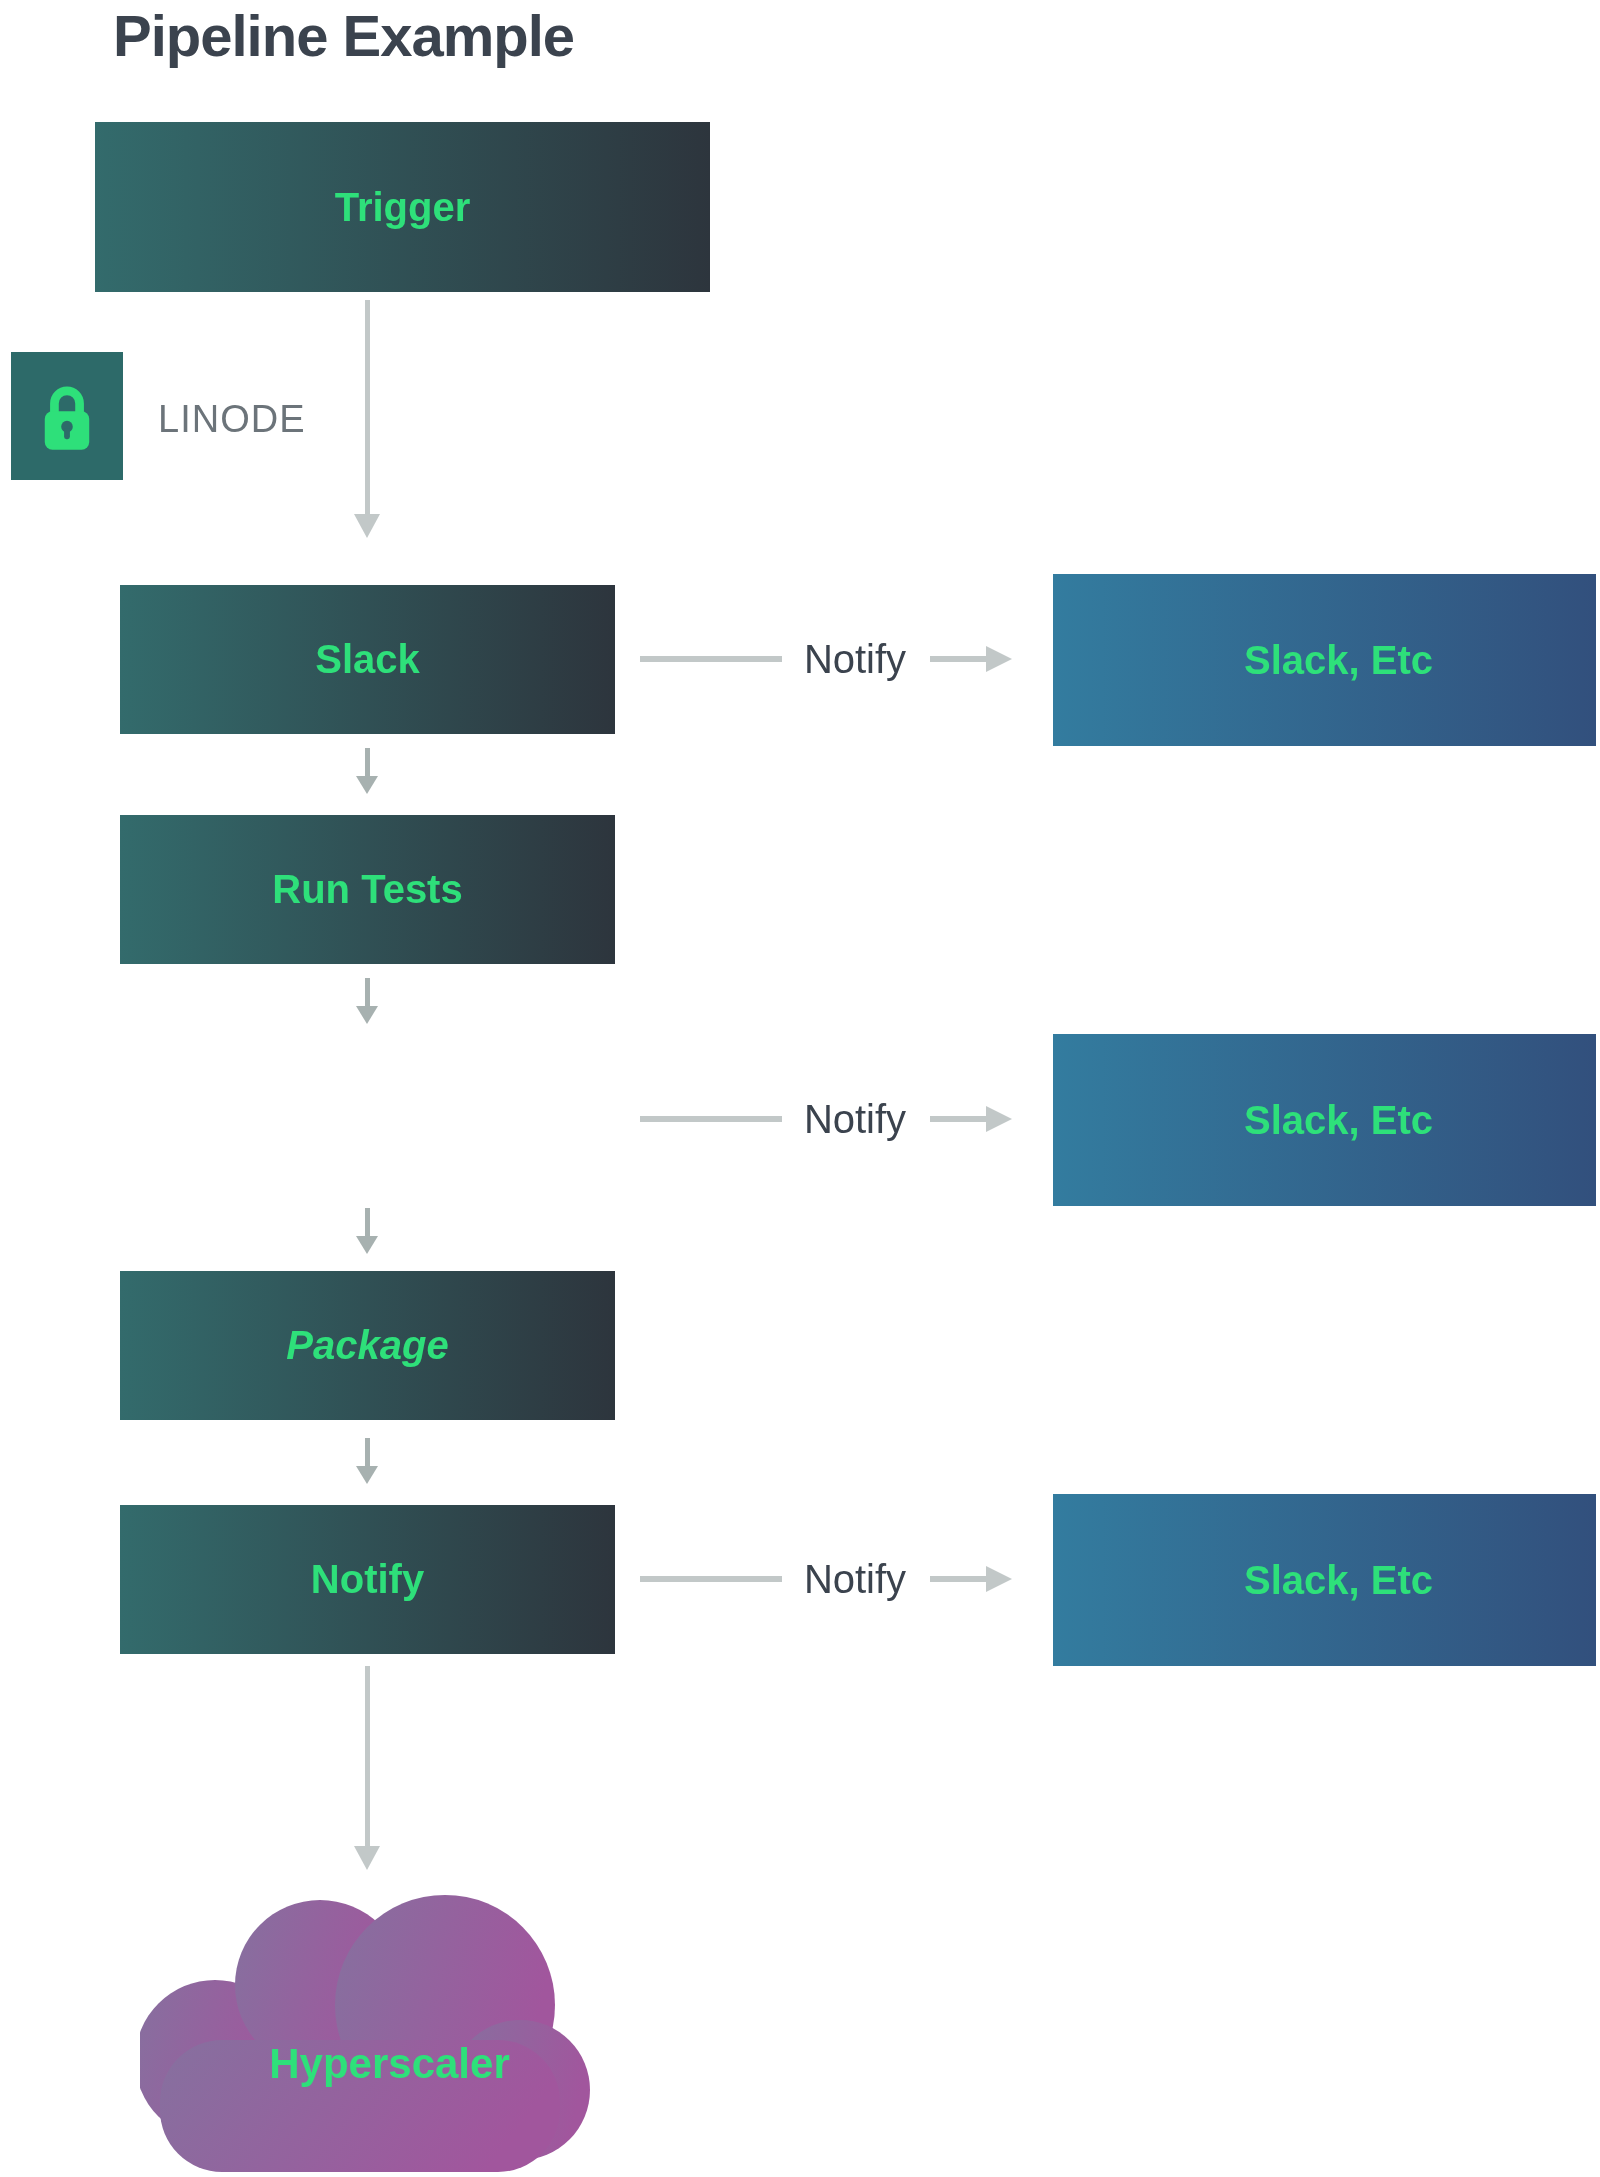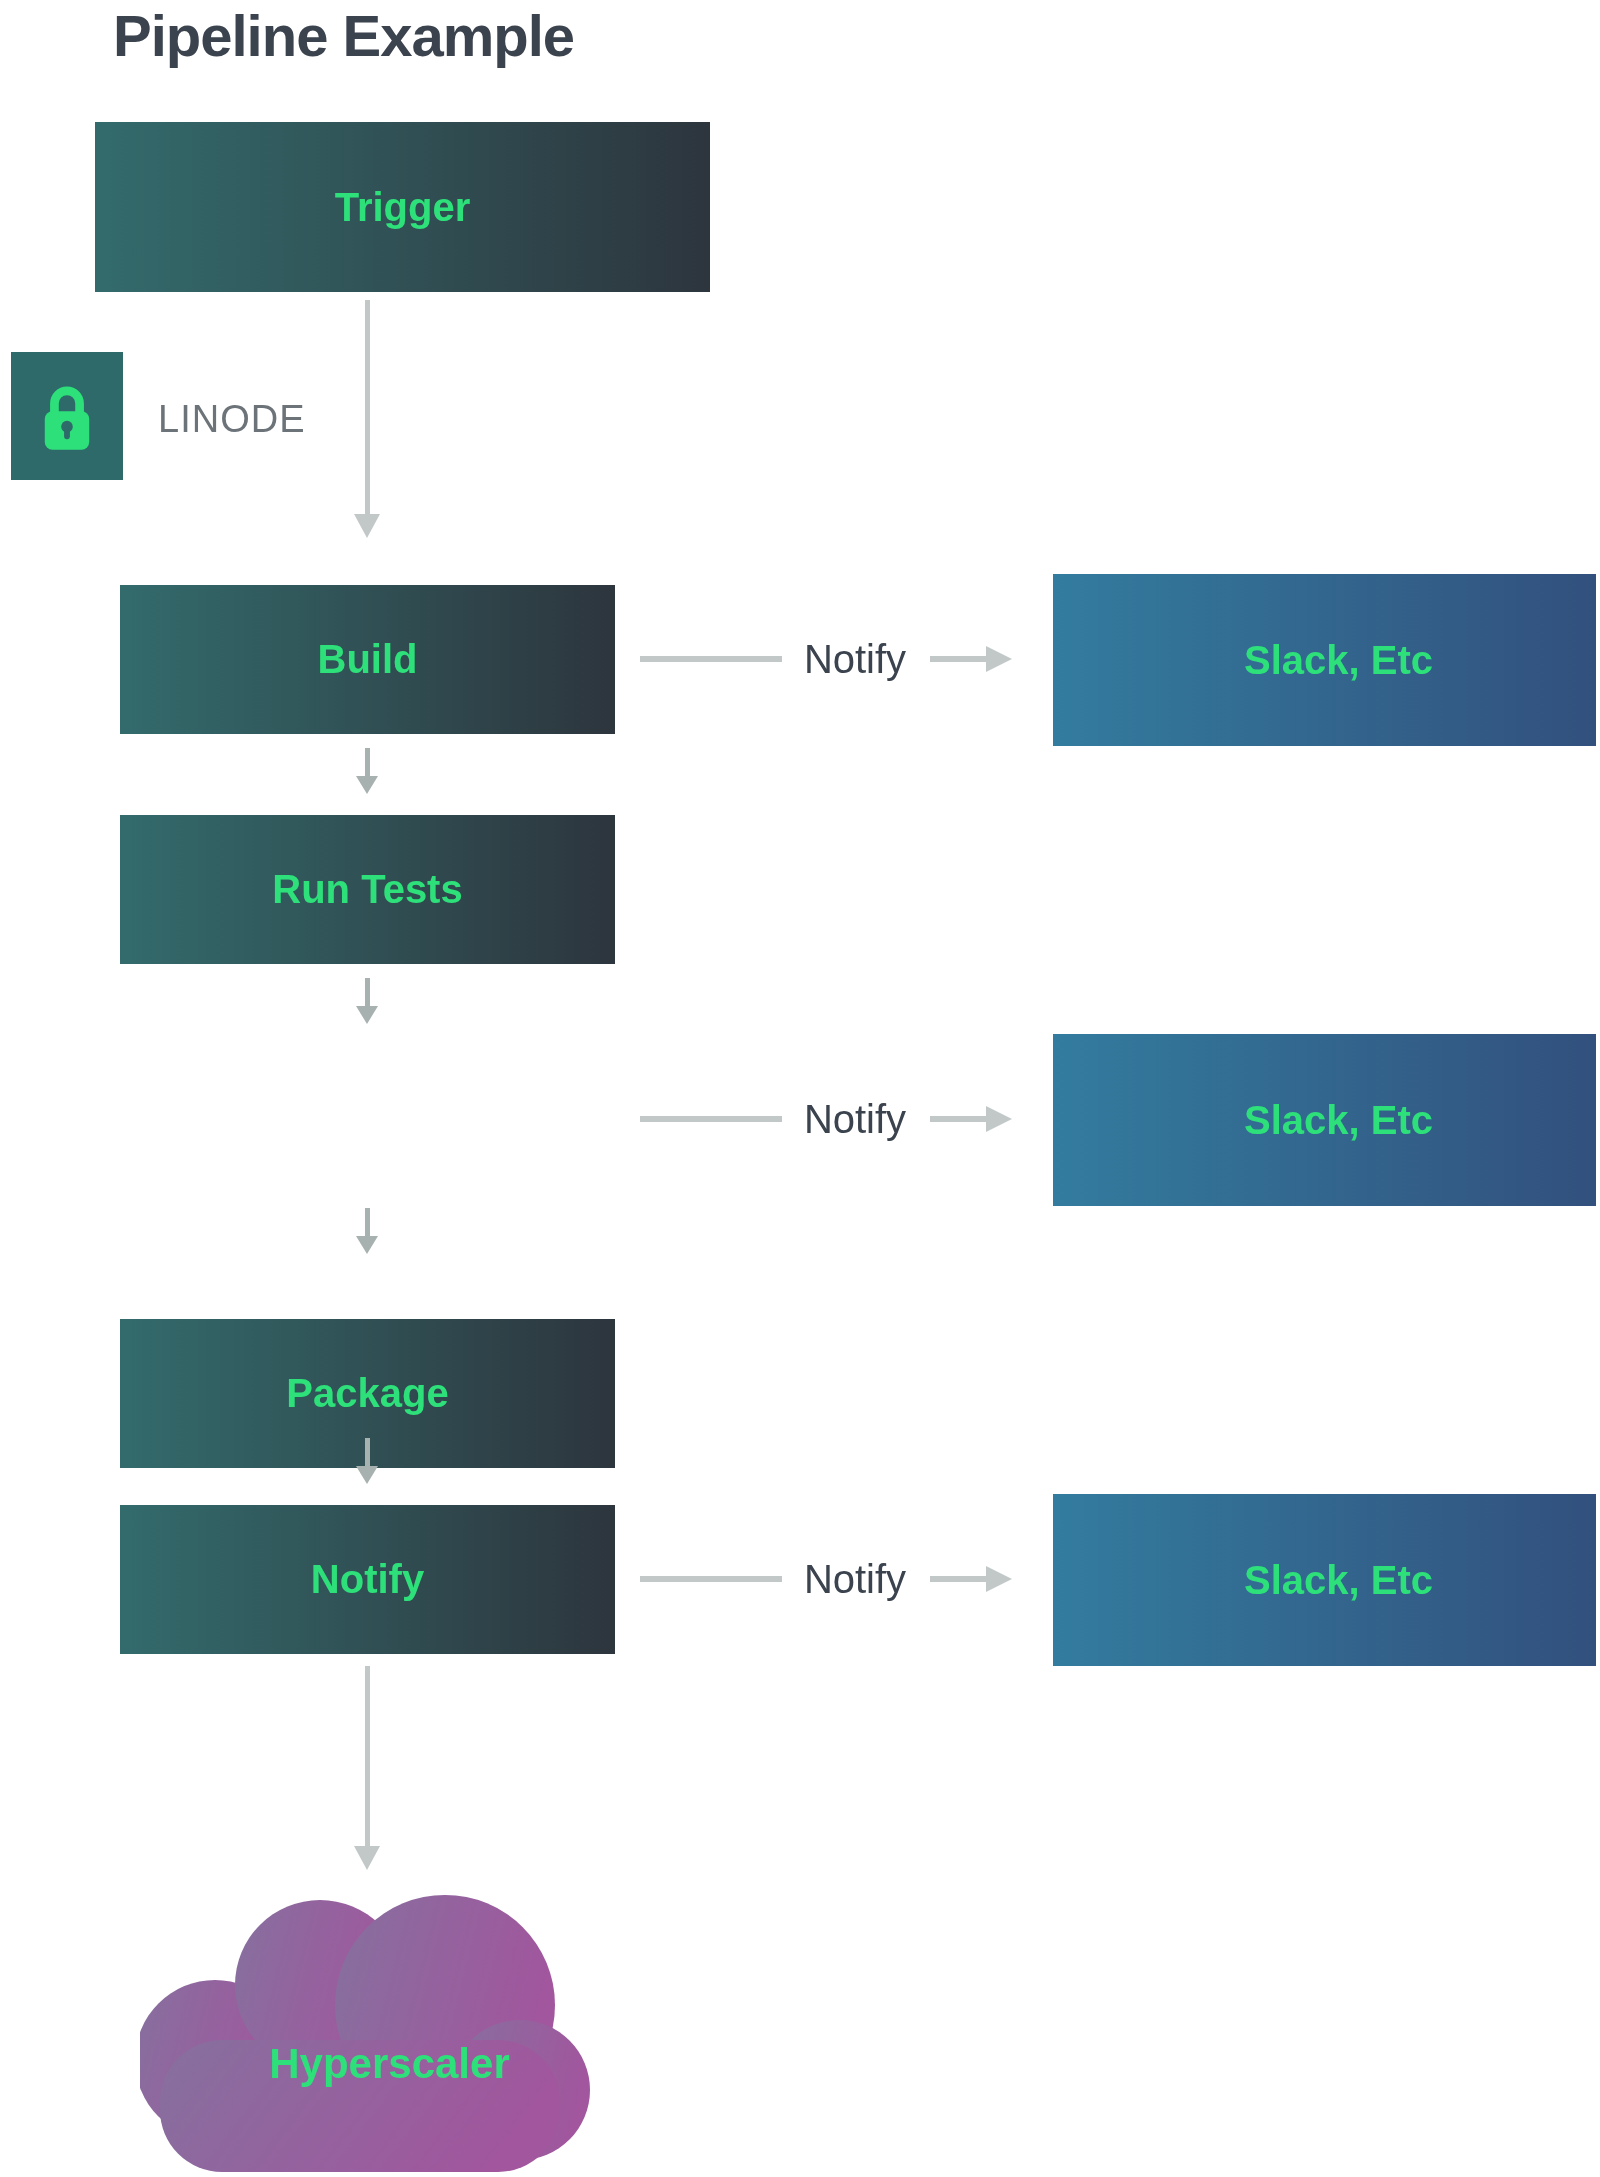--- a/index.html
+++ b/index.html
@@ -52,26 +52,26 @@
     <svg width="58" height="72" viewBox="0 0 60 74">
       <path d="M17 36 v-12 a13 13 0 0 1 26 0 v12" fill="none" stroke="var(--accent)" stroke-width="9"></path>
       <rect x="7" y="32" width="46" height="40" rx="8" fill="var(--accent)"></rect>
       <circle cx="30" cy="48" r="6" fill="var(--lock-bg)"></circle>
       <rect x="27" y="50" width="6" height="11" rx="2.5" fill="var(--lock-bg)"></rect>
     </svg>
   </div>
   <div class="abs panel-label" style="left:158px;top:398px;">LINODE</div>
 
   <div class="abs stage-box stage-grad" style="left:111px;top:576px;width:513px;height:167px;">
-    <div class="box-label">Build</div>
+    <div class="box-label">Slack</div>
   </div>
   <div class="abs stage-box stage-grad" style="left:111px;top:806px;width:513px;height:167px;">
     <div class="box-label">Run Tests</div>
   </div>
-  <div class="abs stage-box stage-grad" style="left:111px;top:1310px;width:513px;height:167px;">
+  <div class="abs stage-box stage-grad" style="left:111px;top:1262px;width:513px;height:167px;font-style:italic;">
     <div class="box-label">Package</div>
   </div>
   <div class="abs stage-box stage-grad" style="left:111px;top:1496px;width:513px;height:167px;">
     <div class="box-label">Notify</div>
   </div>
 
   <div class="abs vline dark" style="left:365px;top:748px;height:28px;"></div>
   <div class="abs head-down small" style="left:356px;top:776px;"></div>
 
   <div class="abs vline dark" style="left:365px;top:978px;height:28px;"></div>

